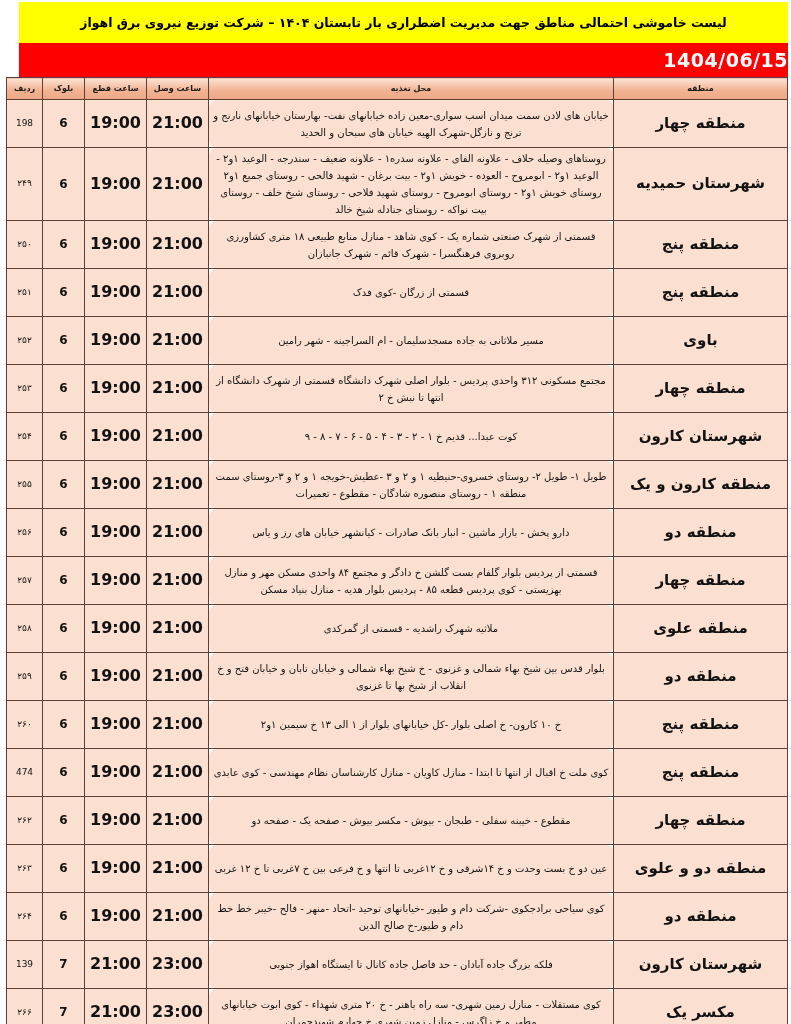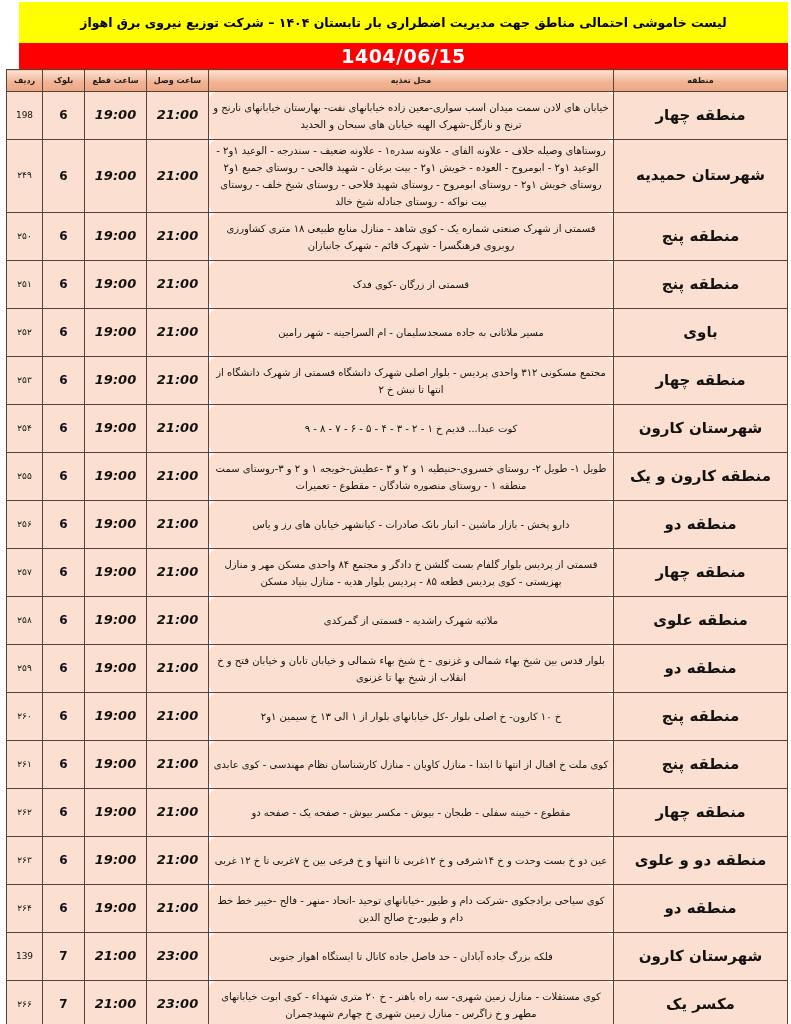--- a/index.html
+++ b/index.html
@@ -36,24 +36,24 @@
     font-weight: bold;
     letter-spacing: 0;
     line-height: 1.2;
     text-align: center;
     white-space: nowrap;
   }
 
   
   .date-banner {
     background: #ff0000;
-    height: 26px;
+    height: 34px;
     display: flex;
     align-items: center;
-    justify-content: center;
+    justify-content: flex-start;
     box-sizing: border-box;
   }
   .date-banner .date-text {
     font-size: 19px;
     font-weight: bold;
     color: #ffffff;
     direction: ltr;
     letter-spacing: 0.5px;
   }
 
@@ -93,24 +93,23 @@
     font-weight: bold;
   }
   td.cell-location {
     font-size: 10px;
     text-align: center;
     padding: 3px 8px;
     line-height: 1.7;
     border-radius: 8px;
   }
   td.cell-time {
-    font-size: 13px;
+    font-size: 16px;
     font-weight: bold;
     direction: ltr;
-    font-style: italic;
   }
   td.cell-block {
     font-size: 12px;
     font-weight: bold;
     direction: ltr;
   }
   td.cell-index {
     font-size: 9px;
   }
 
@@ -258,21 +257,21 @@
           <td class="cell-time">19:00</td>
           <td class="cell-block">6</td>
           <td class="cell-index">۲۶۰</td>
         </tr>
         <tr>
           <td class="cell-region">منطقه پنج</td>
           <td class="cell-location">کوی ملت خ اقبال از انتها تا ابتدا - منازل کاویان - منازل کارشناسان نظام مهندسی - کوی عابدی</td>
           <td class="cell-time">21:00</td>
           <td class="cell-time">19:00</td>
           <td class="cell-block">6</td>
-          <td class="cell-index">۲۶۱</td>
+          <td class="cell-index">474</td>
         </tr>
         <tr>
           <td class="cell-region">منطقه چهار</td>
           <td class="cell-location">مقطوع - خیبنه سفلی - طبجان - بیوش - مکسر بیوش - صفحه یک - صفحه دو</td>
           <td class="cell-time">21:00</td>
           <td class="cell-time">19:00</td>
           <td class="cell-block">6</td>
           <td class="cell-index">۲۶۲</td>
         </tr>
         <tr>

